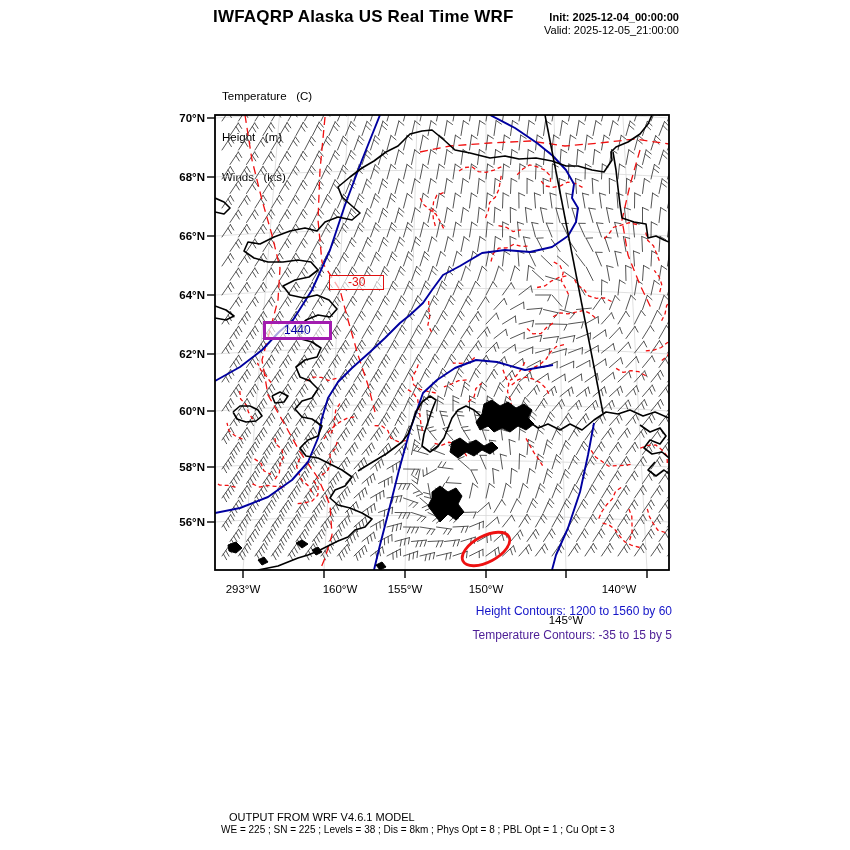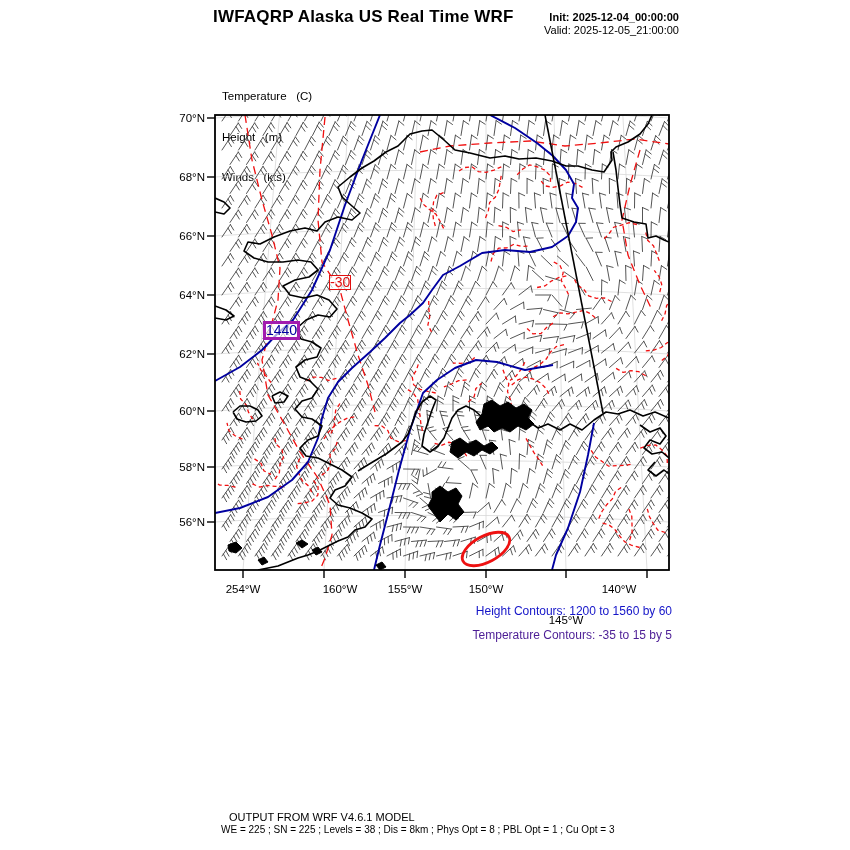--- a/index.html
+++ b/index.html
@@ -4,23 +4,23 @@
 <style>
   html,body{margin:0;padding:0;background:#ffffff;}
   body{width:850px;height:850px;position:relative;overflow:hidden;
        font-family:"Liberation Sans", sans-serif;color:#000;}
   .abs{position:absolute;}
   #title{left:213px;top:7px;font-size:17px;font-weight:bold;letter-spacing:0.2px;}
   #init-line{right:171px;top:11px;font-size:11px;font-weight:bold;text-align:right;}
   #valid-line{right:171px;top:24px;font-size:11px;text-align:right;}
   #legend{left:222px;top:63px;font-size:11.5px;line-height:13.5px;white-space:pre;}
   #map-svg{left:0;top:0;}
-  .lat-label{position:absolute;width:46px;text-align:right;font-size:11.5px;transform:translateY(-50%);}
+  .lat-label{position:absolute;width:46px;text-align:right;font-size:11.5px;transform:translateY(-50%);font-weight:bold;}
   .lon-label{position:absolute;width:60px;text-align:center;font-size:11.5px;transform:translateX(-50%);}
-  .ctr-label{position:absolute;font-size:14px;padding:0 0;line-height:13px;
+  .ctr-label{position:absolute;font-size:12px;padding:0 18px;line-height:13px;
              background:rgba(255,255,255,0.65);}
   #hgt-label{border:3px solid #a21caf;color:#0000a0;}
   #tmp-label{border:1px solid #e01010;color:#e01010;}
   #cap-height{right:178px;top:604px;font-size:12px;color:#1414c8;text-align:right;}
   #cap-temp{right:178px;top:628px;font-size:12px;color:#4c1d95;text-align:right;}
   #footer1{left:221px;top:811px;font-size:11px;margin-left:8px;}
   #footer2{left:221px;top:824px;font-size:10px;}
 </style>
 </head>
 <body>
@@ -1022,21 +1022,21 @@
     <div class="lat-label" style="left: 159px; top: 118px;">70°N</div>
     <div class="lat-label" style="left: 159px; top: 177px;">68°N</div>
     <div class="lat-label" style="left: 159px; top: 236px;">66°N</div>
     <div class="lat-label" style="left: 159px; top: 295px;">64°N</div>
     <div class="lat-label" style="left: 159px; top: 354px;">62°N</div>
     <div class="lat-label" style="left: 159px; top: 411px;">60°N</div>
     <div class="lat-label" style="left: 159px; top: 467px;">58°N</div>
     <div class="lat-label" style="left: 159px; top: 522px;">56°N</div>
   </div>
 <div id="lon-labels">
-    <div class="lon-label" style="left: 243px; top: 583px;">254°W</div>
+    <div class="lon-label" style="left: 243px; top: 583px;">293°W</div>
     <div class="lon-label" style="left: 340px; top: 583px;">160°W</div>
     <div class="lon-label" style="left: 405px; top: 583px;">155°W</div>
     <div class="lon-label" style="left: 486px; top: 583px;">150°W</div>
     <div class="lon-label" style="left: 566px; top: 614px;">145°W</div>
     <div class="lon-label" style="left: 619px; top: 583px;">140°W</div>
   </div>
 
 <div class="abs ctr-label" id="hgt-label" style="left: 263px; top: 321px;">1440</div>
 <div class="abs ctr-label" id="tmp-label" style="left: 329px; top: 275px;">-30</div>
 

